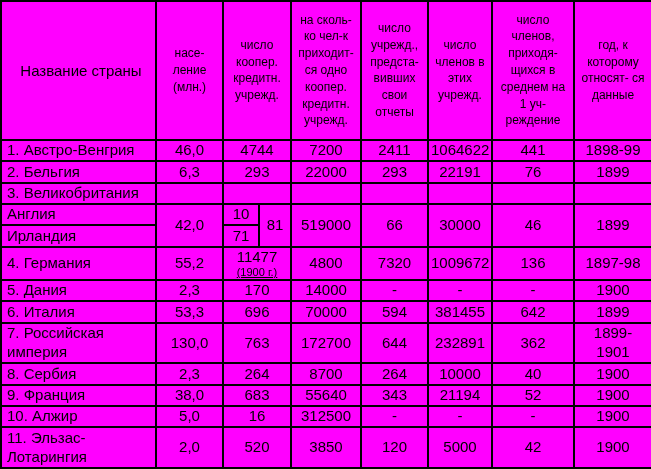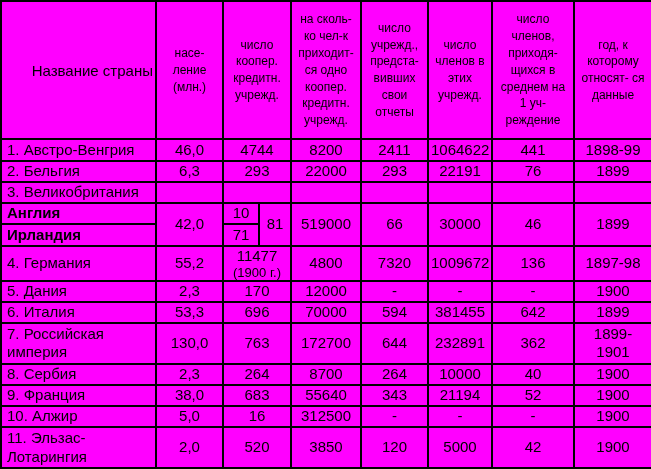--- a/index.html
+++ b/index.html
@@ -19,40 +19,39 @@
     overflow:hidden;
     white-space:pre-line;
   }
   table.stat th {
     font-weight:normal;
     font-size:12px;
     line-height:1.4;
     text-align:center;
   }
   table.stat th.left {
-    text-align:right;
+    text-align:center;
     font-size:15px;
     padding-left:7px;
   }
   table.stat td {
     font-size:15px;
     line-height:1.25;
     text-align:center;
   }
   table.stat td.name {
     text-align:left;
     padding-left:5px;
   }
   table.stat td.indent {
-    font-weight:bold;
   }
   tr.hdr   { height:135px; }
   tr.s     { height:19px;margin-left:16px; }
   tr.d     { height:20px;margin-left:48px; }
-  .note { display:block; font-size:13px; line-height:1.05; }
+  .note { display:block; font-size:11px; line-height:1.05;text-decoration:underline; }
 </style>
 </head>
 <body>
 
 <div class="doc">
 <table class="stat">
   <colgroup>
     <col style="width:155px">
         <col style="width:67px">
         <col style="width:36px">
@@ -101,21 +100,21 @@
     <th>год, к
 которому
 относят- ся
 данные</th>
   </tr>
 
   <tr class="s">
     <td class="name">1. Австро-Венгрия</td>
     <td>46,0</td>
     <td colspan="2">4744</td>
-    <td>8200</td>
+    <td>7200</td>
     <td>2411</td>
     <td>1064622</td>
     <td>441</td>
     <td>1898-99</td>
   </tr>
 
   <tr class="s">
     <td class="name">2. Бельгия</td>
     <td>6,3</td>
     <td colspan="2">293</td>
@@ -162,21 +161,21 @@
     <td>7320</td>
     <td>1009672</td>
     <td>136</td>
     <td>1897-98</td>
   </tr>
 
   <tr class="s">
     <td class="name">5. Дания</td>
     <td>2,3</td>
     <td colspan="2">170</td>
-    <td>12000</td>
+    <td>14000</td>
     <td>-</td>
     <td>-</td>
     <td>-</td>
     <td>1900</td>
   </tr>
 
   <tr class="s">
     <td class="name">6. Италия</td>
     <td>53,3</td>
     <td colspan="2">696</td>

